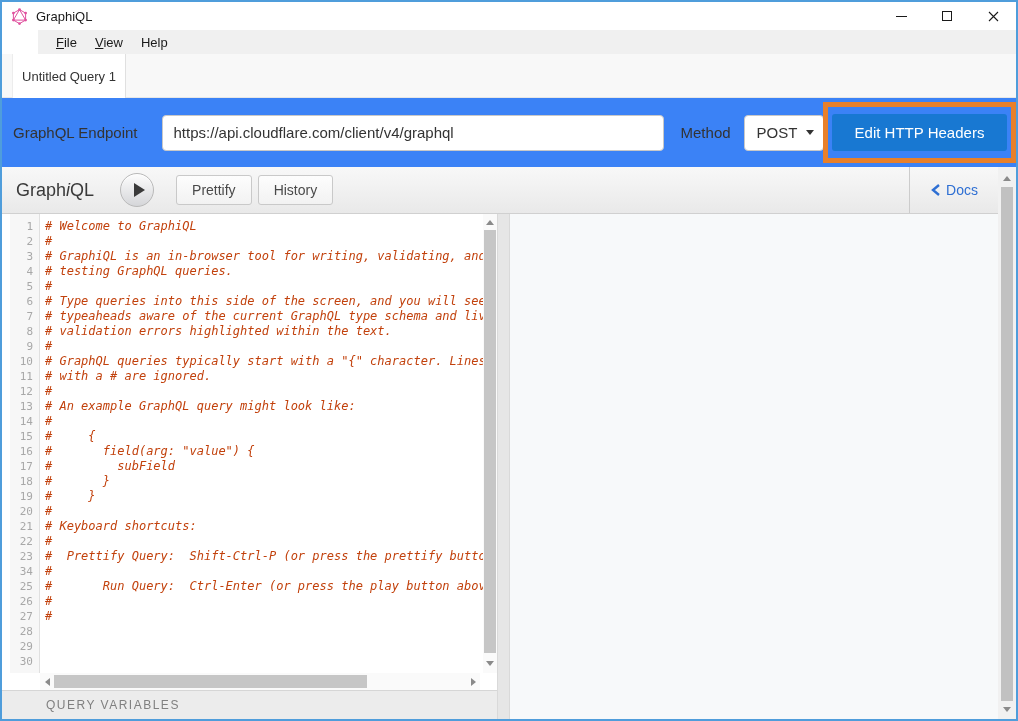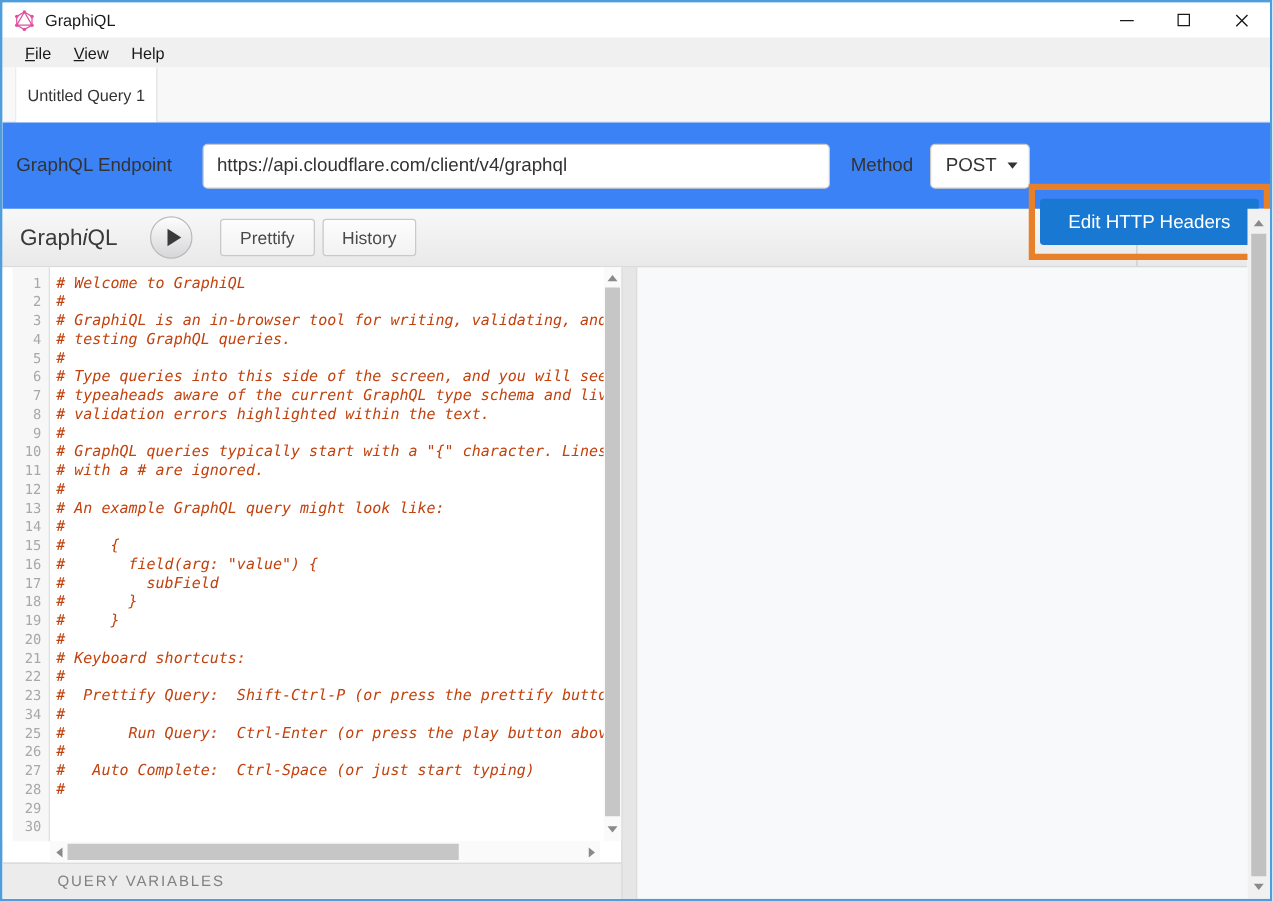--- a/index.html
+++ b/index.html
@@ -13,21 +13,21 @@
   .titlebar { height:28px; flex:none; background:#fff; display:flex; align-items:center; }
   .app-logo { width:17px; height:17px; margin-left:9px; flex:none; }
   .title-text { margin-left:8px; font-size:13px; color:#1a1a1a; }
   .win-controls { margin-left:auto; display:flex; height:100%; }
   .win-btn { width:46px; height:100%; display:flex; align-items:center; justify-content:center; }
   .glyph-min { width:11px; border-top:1px solid #1a1a1a; }
   .glyph-max { width:10px; height:10px; border:1px solid #1a1a1a; }
 
   
   .menubar { height:24px; flex:none; background:#f0f0f0; display:flex; align-items:center;
-             padding-left:9px; font-size:13px; color:#1a1a1a; }
+             padding-left:9px; font-size:13px; color:#1a1a1a;margin-left:36px; }
   .menu-item { padding:0 9px; display:inline-block; }
   .menu-item.accel::first-letter { text-decoration:underline; }
 
   
   .tabbar { height:44px; flex:none; background:#f8f8f8; border-bottom:1px solid #e7e7e7; position:relative; }
   .tab { position:absolute; left:10px; top:0; bottom:-1px; width:114px; background:#fff;
          border-left:1px solid #ececec; border-right:1px solid #e0e0e0;
          display:flex; align-items:center; justify-content:center; font-size:13px; color:#333;text-align:right; }
 
   
@@ -37,21 +37,21 @@
   .endpoint-input { width:502px; height:36px; border:1px solid #c8c8c8; border-radius:4px;
                     padding:0 11px; font-size:15px; color:#333; outline:none;
                     font-family:"Liberation Sans",sans-serif; }
   .method-label { margin-left:17px; margin-right:13px; }
   .method-select { width:80px; height:36px; border:1px solid #c8c8c8; border-radius:4px; background:#fff;
                    display:flex; align-items:center; justify-content:space-between; padding:0 9px 0 12px;
                    color:#333; cursor:default; }
   .caret-down { width:0; height:0; border-left:4px solid transparent; border-right:4px solid transparent;
                 border-top:5px solid #333; }
   .headers-annotation { position:absolute; top:4px; right:0; width:193px; height:61px;
-                        border:5px solid #e8802a; display:flex; align-items:center; justify-content:center;margin-top:45px; }
+                        border:5px solid #e8802a; display:flex; align-items:center; justify-content:center; }
   .headers-btn { width:175px; height:37px; background:#1878d2; border:none; border-radius:3px;
                  color:#fff; font-size:15px; font-family:"Liberation Sans",sans-serif; }
 
   
   .main { flex:1; display:flex; min-height:0; }
   .content-col { flex:1; display:flex; flex-direction:column; min-width:0; }
 
   
   .toolbar-row { height:47px; flex:none; display:flex; border-bottom:1px solid #d0d0d0;
                  background:linear-gradient(#f8f8f8,#e9e9e9); }
@@ -261,21 +261,20 @@
                 <div class="cl">#         subField</div>
                 <div class="cl">#       }</div>
                 <div class="cl">#     }</div>
                 <div class="cl">#</div>
                 <div class="cl"># Keyboard shortcuts:</div>
                 <div class="cl">#</div>
                 <div class="cl">#  Prettify Query:  Shift-Ctrl-P (or press the prettify butto</div>
                 <div class="cl">#</div>
                 <div class="cl">#       Run Query:  Ctrl-Enter (or press the play button abov</div>
                 <div class="cl">#</div>
-                <div class="cl">#   Auto Complete:  Ctrl-Space (or just start typing)</div>
                 <div class="cl">#</div>
                 <div class="cl"></div>
                 <div class="cl"></div>
               </div>
             <div class="editor-vscroll">
               <div class="sb-arrow up">
                   <span class="tri-up"></span>
                 </div>
               <div class="editor-vthumb"></div>
               <div class="sb-arrow down">

